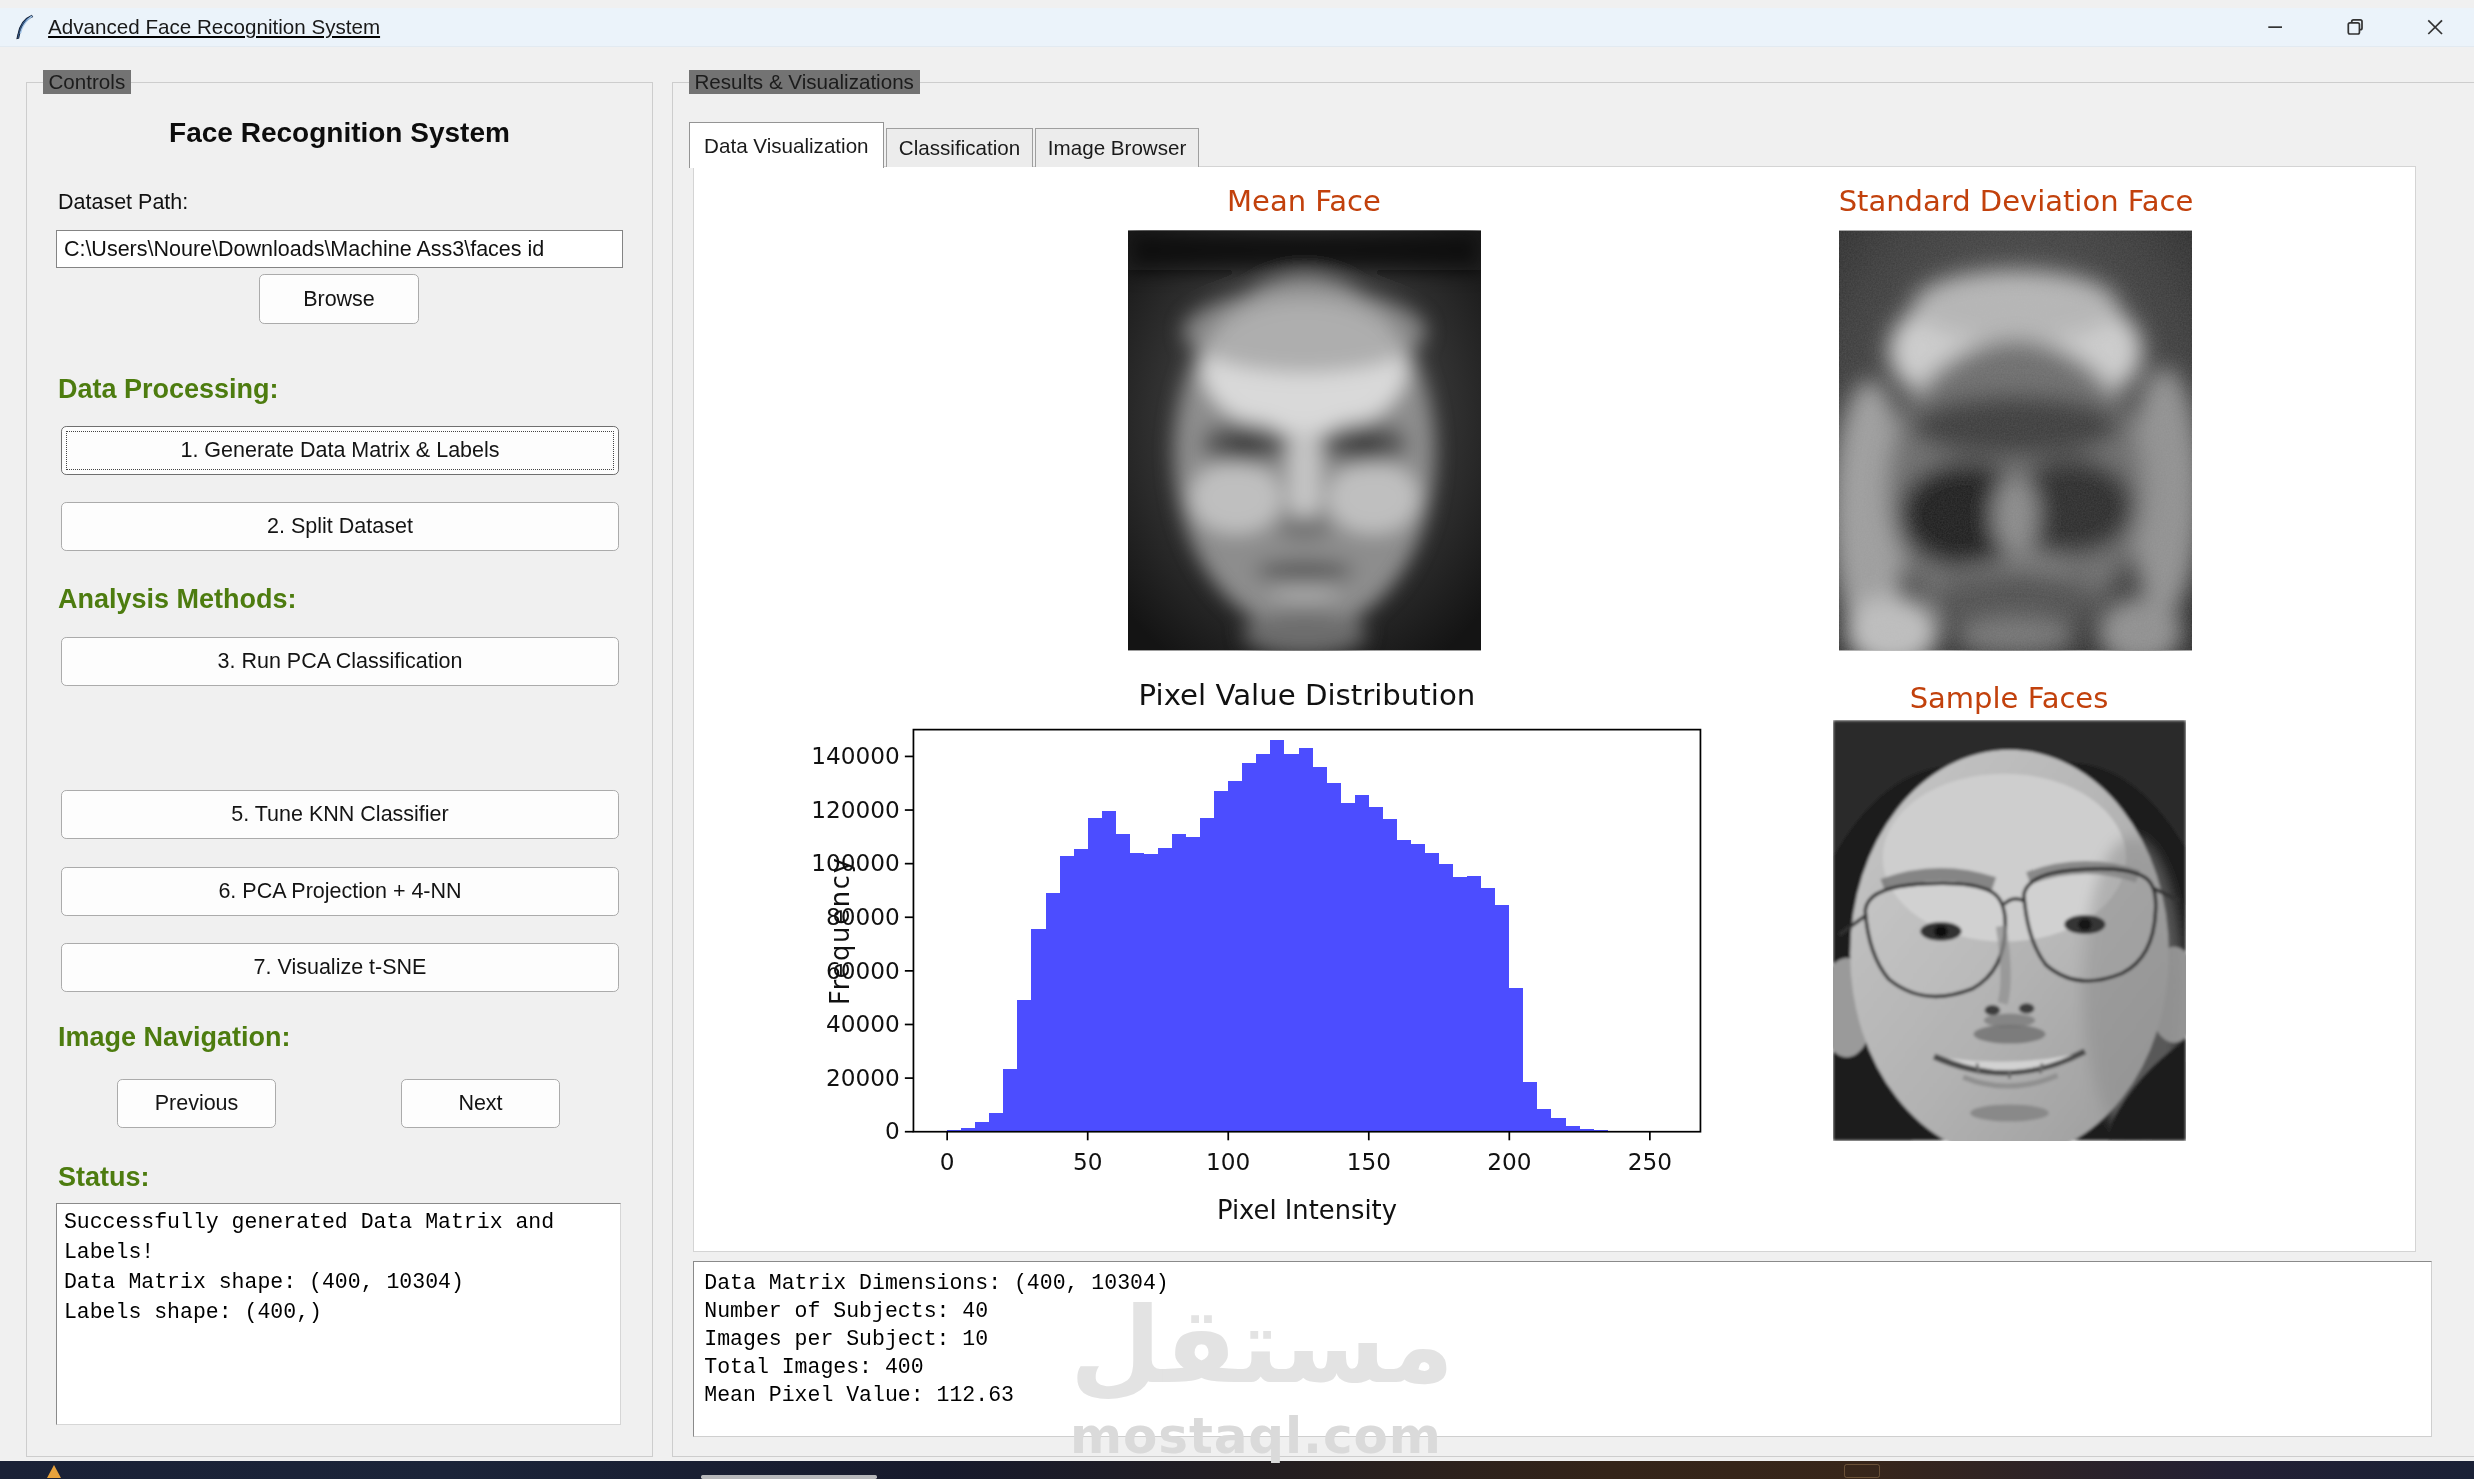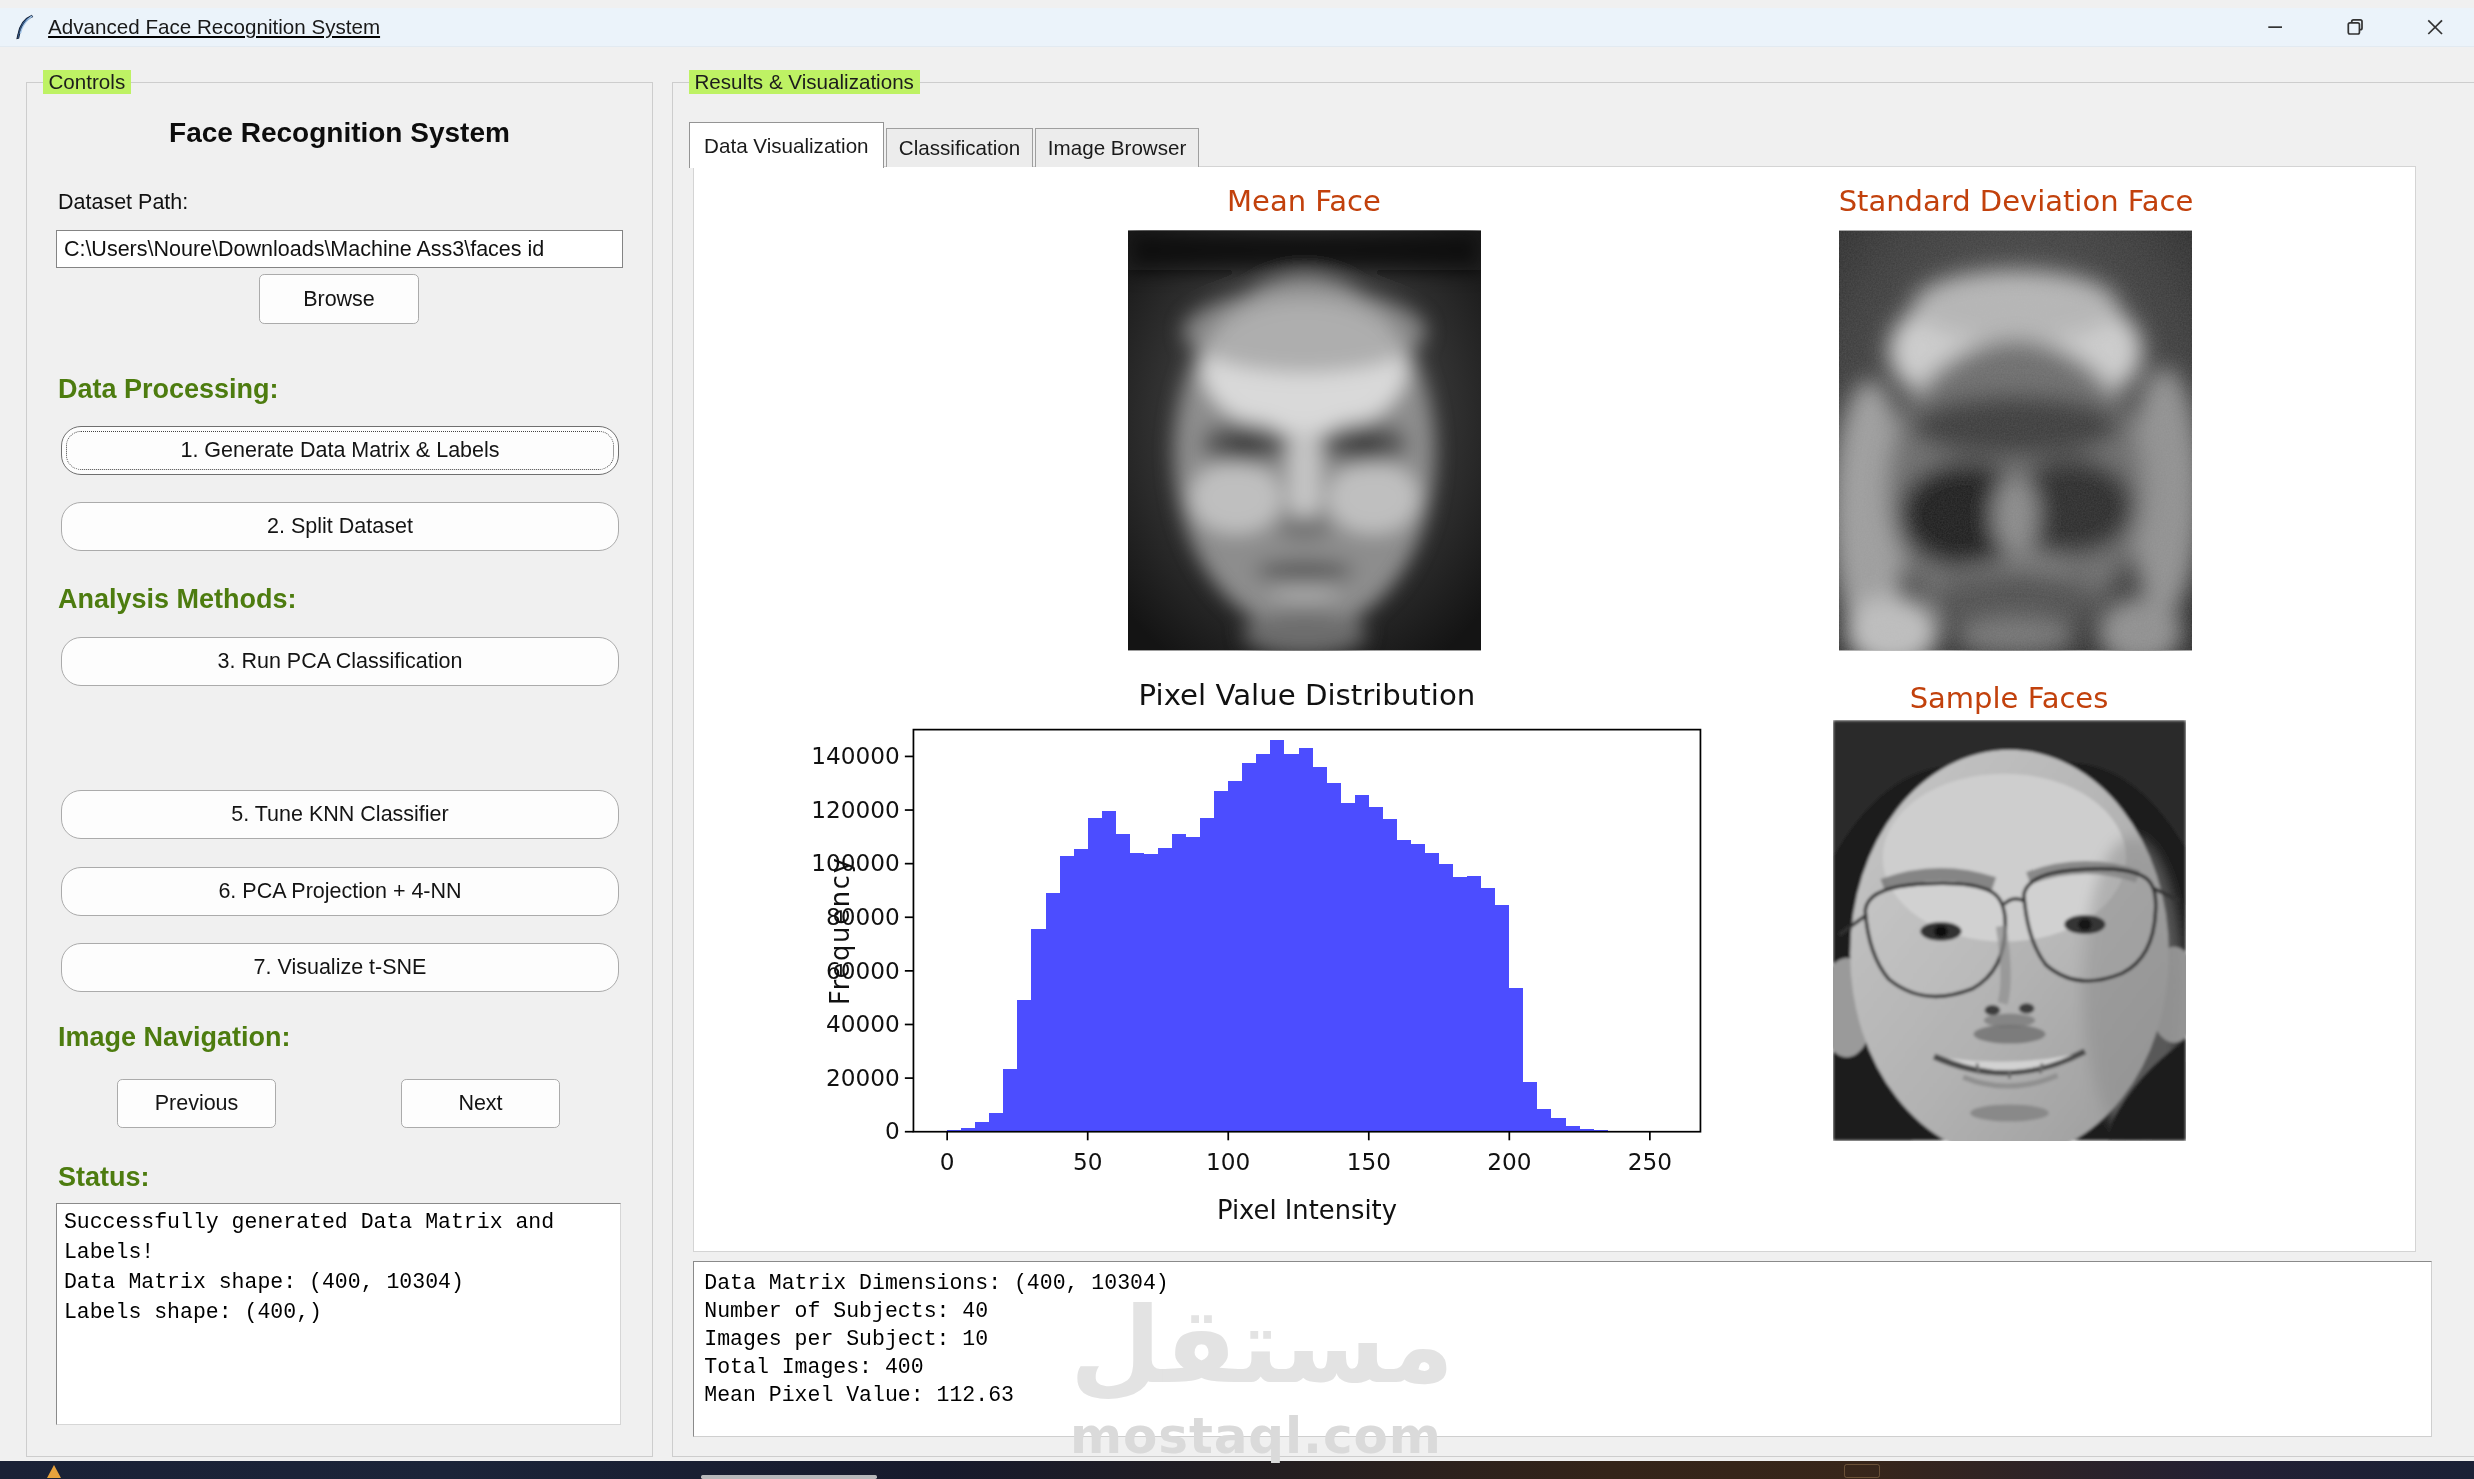--- a/index.html
+++ b/index.html
@@ -8,36 +8,36 @@
   
   .titlebar{position:absolute;left:0;top:8px;width:2475px;height:38px;background:#ebf3fa;
     border-bottom:0.9px solid #e2eaf1;display:flex;align-items:center;z-index:40;text-decoration:underline;}
   .app-icon{margin-left:13.8px;width:22.3px;height:26px;display:flex;align-items:center;}
   .title-text{margin-left:12px;font-size:20.6px;color:#191919;}
   .win-btns{position:absolute;right:0;top:0;height:38px;display:flex;}
   .win-btn{width:80px;height:38px;display:flex;align-items:center;justify-content:center;background:transparent;border:none;cursor:default;}
 
   
   .groupbox{position:absolute;border:0.9px solid #cdcdcd;background:#f0f0f0;}
-  .groupbox-label{position:absolute;top:-13px;left:15.5px;background:#bef264;padding:0 6px;
+  .groupbox-label{position:absolute;top:-13px;left:15.5px;background:#737373;padding:0 6px;
     font-size:20.6px;color:#1c1c1c;white-space:nowrap;z-index:3;}
 
   #controls-box{left:26px;top:82px;width:625px;height:1373px;}
   #results-box{left:672px;top:82px;width:1777px;height:1373px;padding-left:33px;}
 
   
   .panel-heading{position:absolute;left:0;right:0;top:34px;text-align:center;
     font-size:28px;font-weight:bold;color:#0d0d0d;}
   .field-label{position:absolute;left:31px;font-size:21.5px;color:#111;}
   .section-label{position:absolute;left:31px;font-size:27px;font-weight:bold;color:#4d7c0f;}
   .path-entry{position:absolute;left:29px;top:147px;width:551px;height:36px;background:#fff;
     border:0.9px solid #848484;font-size:21.5px;color:#111;padding:0 6.9px;font-family:"Liberation Sans",sans-serif;}
   .btn{position:absolute;background:#fdfdfd;border:0.9px solid #ababab;border-radius:5.2px;
     font-size:21.5px;color:#141414;font-family:"Liberation Sans",sans-serif;cursor:default;}
-  .wide-btn{left:34px;width:558px;height:49px;border-radius:20px;}
+  .wide-btn{left:34px;width:558px;height:49px;}
   .btn.focused{border-color:#6f6f6f;outline:1.7px dotted #444;outline-offset:-6px;}
   .status-box{position:absolute;left:29px;top:1120px;width:549px;height:213px;background:#fff;
     border-style:solid;border-width:1.7px;border-color:#8a8a8a #d6d6d6 #d6d6d6 #8a8a8a;
     font-family:"Liberation Mono",monospace;font-size:21.5px;line-height:30px;color:#000;
     padding:3.4px 6.9px;white-space:pre-wrap;overflow:hidden;}
 
   
   .tabbar{position:absolute;left:15.5px;top:38px;height:46px;display:flex;align-items:flex-end;z-index:4;}
   .tab{font-size:20.6px;color:#1a1a1a;background:#ececec;border:0.9px solid #9f9f9f;border-bottom:none;
     padding:6.9px 12px;margin-right:1.7px;white-space:nowrap;cursor:default;}

